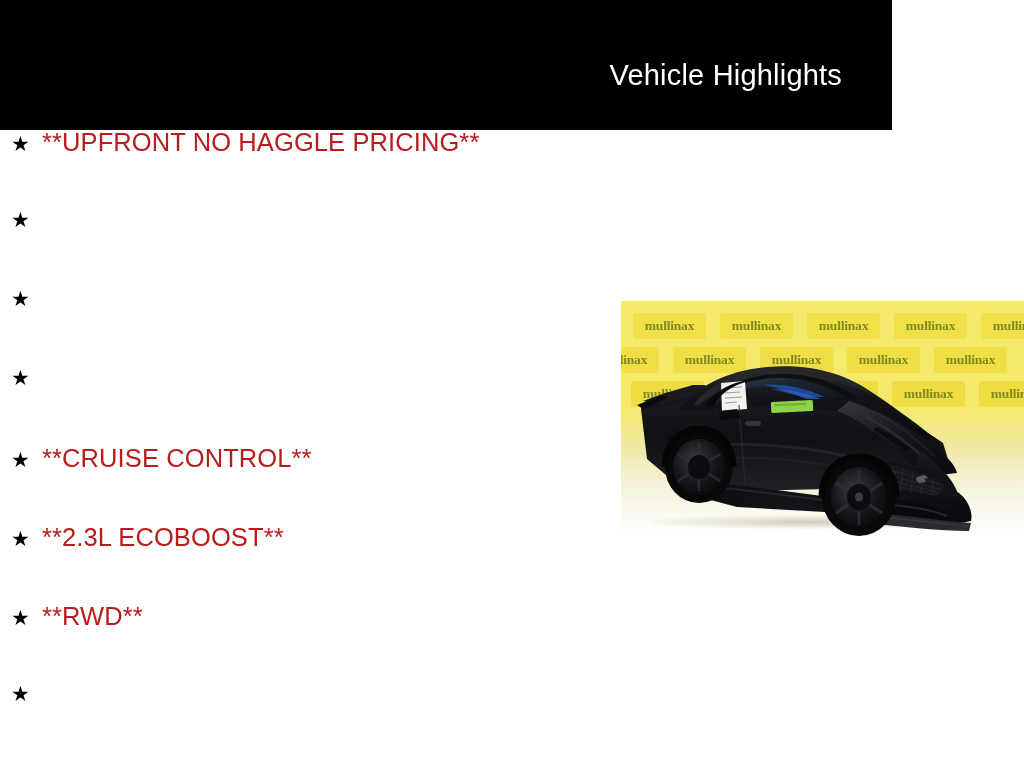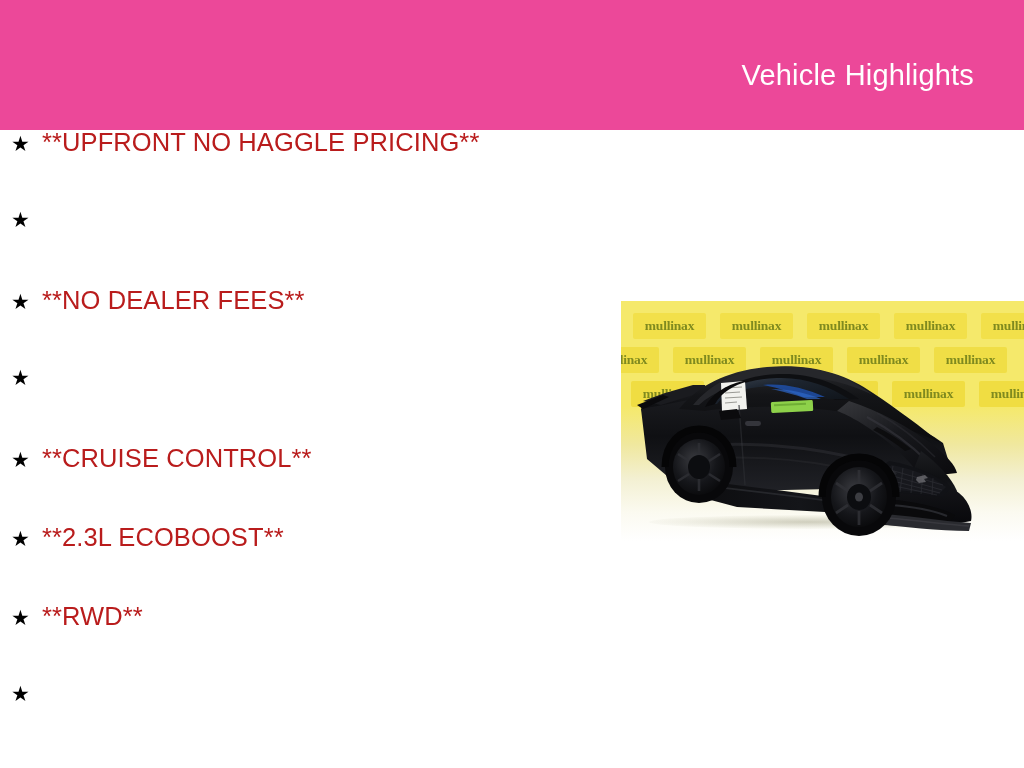--- a/index.html
+++ b/index.html
@@ -11,22 +11,22 @@
   }
   #page {
     position:relative;
     width:1024px; height:768px;
     background:#ffffff;
   }
 
   
   #header {
     position:absolute; left:0; top:0;
-    width:1024px; height:130px;
-    background:#ec4899;
+    width:892px; height:130px;
+    background:#000000;
     display:flex; align-items:center; justify-content:flex-end;
   }
   #header-title {
     color:#ffffff;
     font-size:29px;
     font-weight:400;
     letter-spacing:0.2px;
     padding-right:50px;
     padding-top:20px;
     white-space:nowrap;
@@ -122,21 +122,20 @@
       <span class="hl-star">★</span>
       <span class="hl-text">**UPFRONT NO HAGGLE PRICING**</span>
     </div>
 
     <div class="hl-row">
       <span class="hl-star">★</span>
     </div>
 
     <div class="hl-row">
       <span class="hl-star">★</span>
-      <span class="hl-text">**NO DEALER FEES**</span>
     </div>
 
     <div class="hl-row">
       <span class="hl-star">★</span>
     </div>
 
     <div class="hl-row">
       <span class="hl-star">★</span>
       <span class="hl-text">**CRUISE CONTROL**</span>
     </div>

